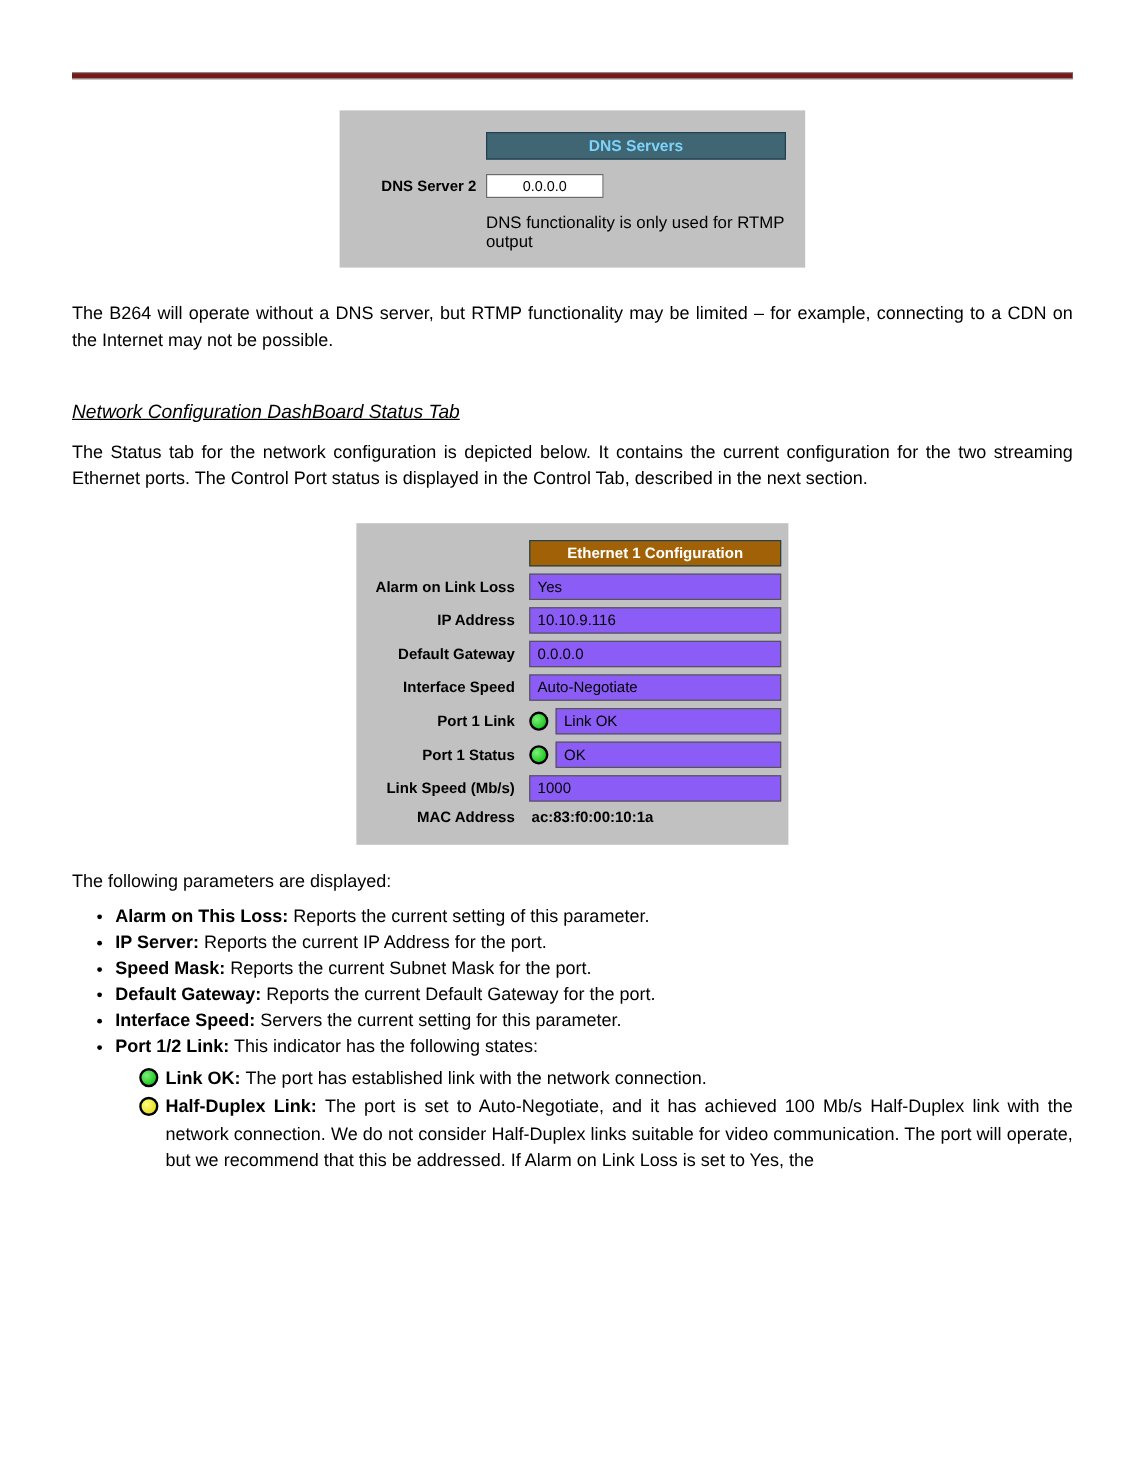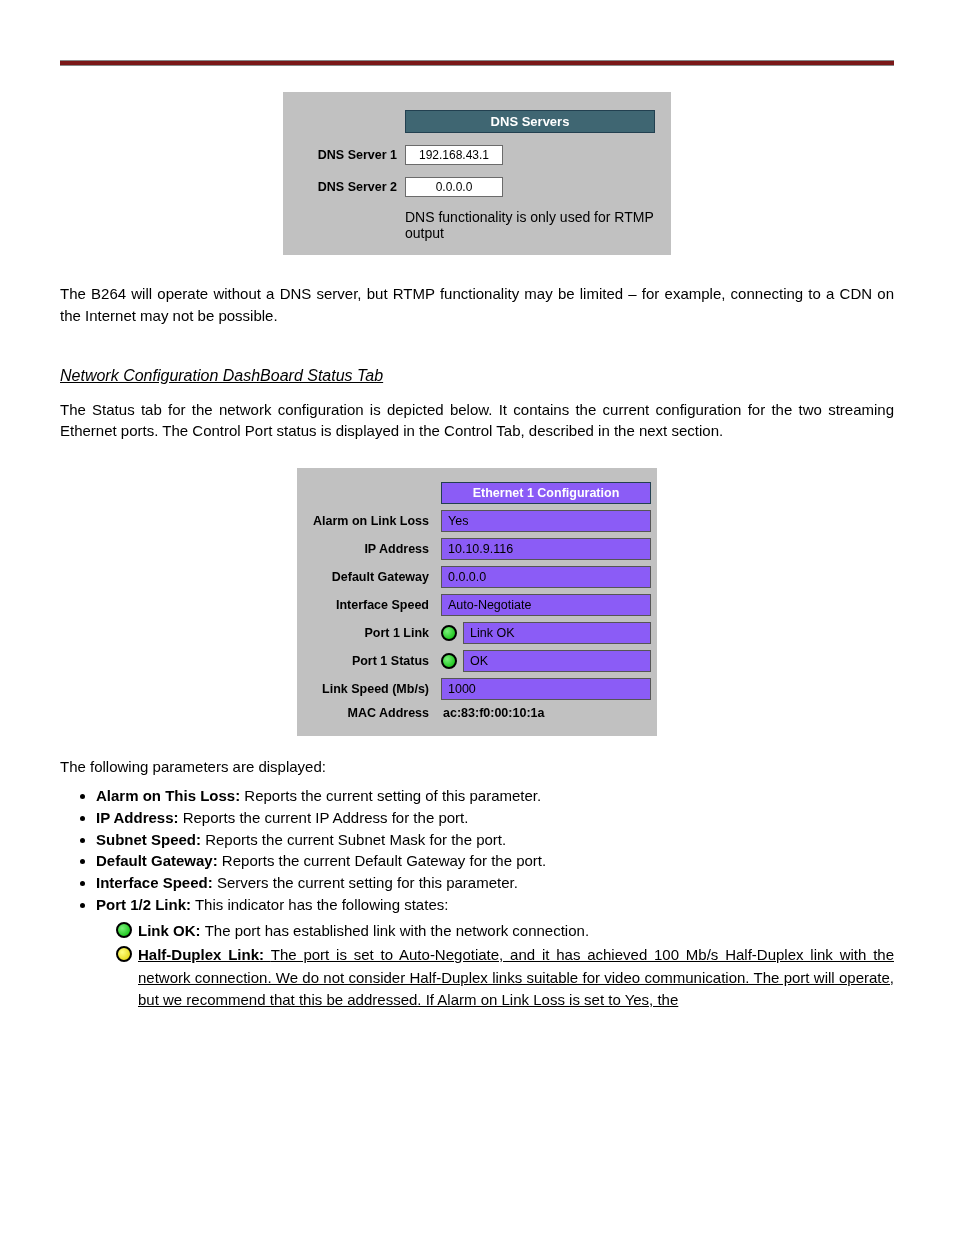--- a/index.html
+++ b/index.html
@@ -31,21 +31,21 @@
     display: flex;
     margin-bottom: 12px;
   }
   .dns-header-spacer {
     width: 110px;
   }
   .dns-header {
     flex: 1;
     background: #3f6672;
     border: 1px solid #224050;
-    color: #ffffff;
+    color: #7dd3fc;
     font-weight: bold;
     font-size: 13px;
     text-align: center;
     padding: 3px 0;
   }
   .dns-row {
     display: flex;
     align-items: center;
     margin-bottom: 12px;
   }
@@ -103,21 +103,21 @@
   .eth-label {
     width: 138px;
     text-align: right;
     font-weight: bold;
     font-size: 12.5px;
     padding-right: 12px;
     box-sizing: border-box;
   }
   .eth-header {
     flex: 1;
-    background: #8b5cf6;
+    background: #a16207;
     border: 1px solid #224050;
     color: #fff;
     font-weight: bold;
     font-size: 12.5px;
     text-align: center;
     padding: 3px 0;
   }
   .eth-field {
     flex: 1;
     height: 22px;
@@ -184,24 +184,20 @@
 
 <div class="page">
   <div class="top-rule"></div>
 
   <div class="dns-panel">
     <div class="dns-header-row">
       <div class="dns-header-spacer"></div>
       <div class="dns-header">DNS Servers</div>
     </div>
     <div class="dns-row">
-      <div class="dns-label">DNS Server 1</div>
-      <input class="dns-input" type="text" value="192.168.43.1" style="">
-    </div>
-    <div class="dns-row">
       <div class="dns-label">DNS Server 2</div>
       <input class="dns-input" type="text" value="0.0.0.0" style="">
     </div>
     <div class="dns-note">DNS functionality is only used for RTMP output</div>
   </div>
 
   <p class="intro-para">The B264 will operate without a DNS server, but RTMP functionality may be limited – for example, connecting to a CDN on the Internet may not be possible.</p>
 
   <div class="intro-heading">Network Configuration DashBoard Status Tab</div>
 
@@ -249,31 +245,31 @@
     <div class="eth-row">
       <div class="eth-label">MAC Address</div>
       <div class="eth-mac">ac:83:f0:00:10:1a</div>
     </div>
   </div>
 
   <div class="param-intro">The following parameters are displayed:</div>
 
   <ul class="params">
     <li><b>Alarm on This Loss:</b><span> Reports the current setting of this parameter.</span></li>
-    <li><b>IP Address:</b><span> Reports the current IP Address for the port.</span></li>
-    <li><b>Subnet Speed:</b><span> Reports the current Subnet Mask for the port.</span></li>
+    <li><b>IP Server:</b><span> Reports the current IP Address for the port.</span></li>
+    <li><b>Speed Mask:</b><span> Reports the current Subnet Mask for the port.</span></li>
     <li><b>Default Gateway:</b><span> Reports the current Default Gateway for the port.</span></li>
     <li><b>Interface Speed:</b><span> Servers the current setting for this parameter.</span></li>
     <li><b>Port 1/2 Link:</b><span> This indicator has the following states:</span></li>
   </ul>
 
   <div class="sub-indicators">
     <div class="ind-row">
       <span class="led led-green ind-led"></span>
       <div><b>Link OK: </b><span>The port has established link with the network connection.</span></div>
     </div>
     <div class="ind-row">
       <span class="led led-yellow ind-led"></span>
-      <div style="text-align:justify;text-decoration:underline;"><b>Half-Duplex Link: </b><span>The port is set to Auto-Negotiate, and it has achieved 100 Mb/s Half-Duplex link with the network connection. We do not consider Half-Duplex links suitable for video communication. The port will operate, but we recommend that this be addressed. If Alarm on Link Loss is set to Yes, the</span></div>
+      <div style="text-align:justify;"><b>Half-Duplex Link: </b><span>The port is set to Auto-Negotiate, and it has achieved 100 Mb/s Half-Duplex link with the network connection. We do not consider Half-Duplex links suitable for video communication. The port will operate, but we recommend that this be addressed. If Alarm on Link Loss is set to Yes, the</span></div>
     </div>
   </div>
 
 </div>
 
 </body></html>

